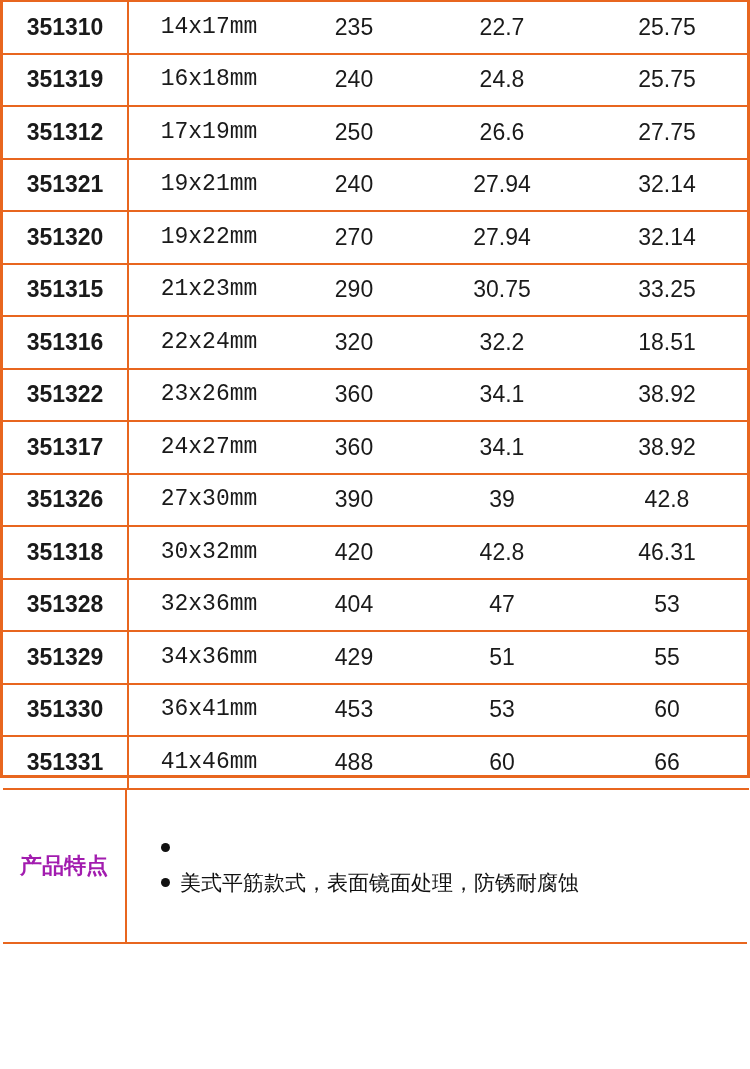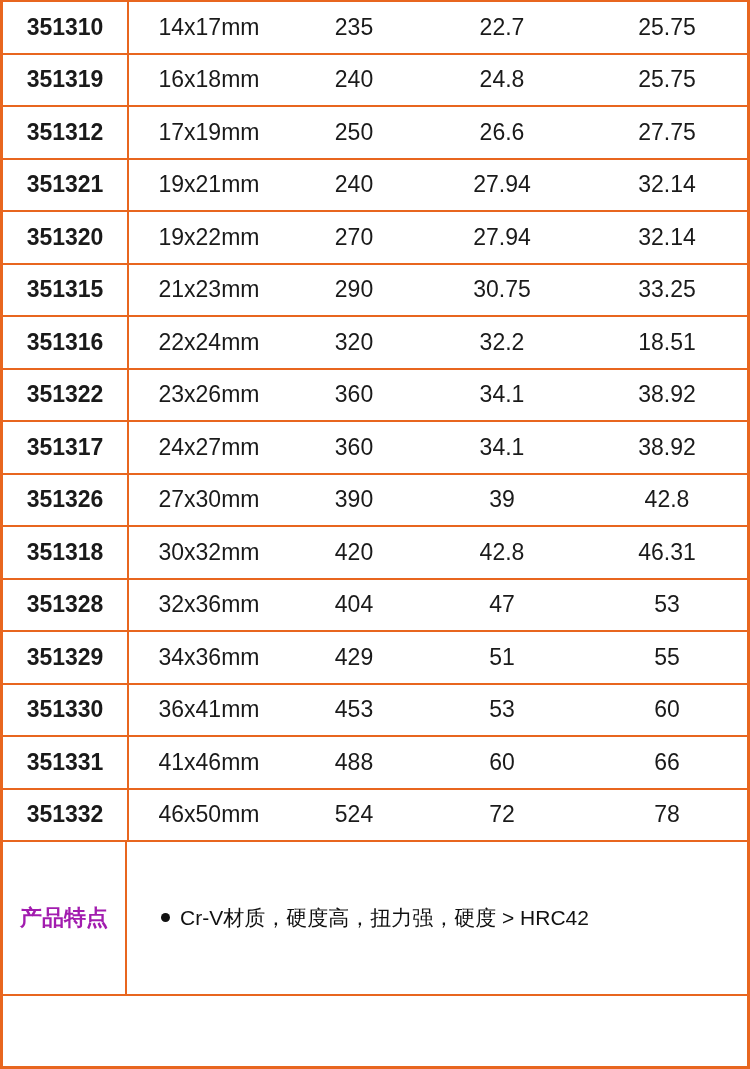--- a/index.html
+++ b/index.html
@@ -9,21 +9,21 @@
   }
   body {
     width: 750px;
     height: 1069px;
     font-family: "Liberation Sans", sans-serif;
     overflow: hidden;
   }
   .sheet {
     position: relative;
     width: 750px;
-    height: 1069px;
+    height: 778px;
     box-sizing: border-box;
     background: #ffffff;
     border-left: 3px solid #e8661f;
     border-right: 3px solid #e8661f;
     border-bottom: 3px solid #e8661f;
   }
   table.spec {
     width: 100%;
     border-collapse: collapse;
     table-layout: fixed;
@@ -42,21 +42,21 @@
   }
   table.spec tr:first-child td {
     border-top: 2px solid #e8661f;
   }
   td.c-model {
     width: 124px;
     font-weight: bold;
     font-size: 23px;
     border-right: 2px solid #e8661f;
   }
-  td.c-size { width: 160px; }
+  td.c-size { width: 160px; font-family: Liberation Mono, monospace; }
   td.c-len  { width: 130px; }
   td.c-w1   { width: 166px; }
   td.c-w2   { width: 164px; }
 
   
   .features-row {
     display: flex;
     align-items: stretch;
     border-bottom: 2px solid #e8661f;
     min-height: 152px;
@@ -205,31 +205,25 @@
           <td class="c-w1">53</td>
           <td class="c-w2">60</td>
         </tr>
         <tr>
           <td class="c-model">351331</td>
           <td class="c-size">41x46mm</td>
           <td class="c-len">488</td>
           <td class="c-w1">60</td>
           <td class="c-w2">66</td>
         </tr>
-        <tr>
-          <td class="c-model">351332</td>
-          <td class="c-size">46x50mm</td>
-          <td class="c-len">524</td>
-          <td class="c-w1">72</td>
-          <td class="c-w2">78</td>
-        </tr>
       </tbody>
   </table>
 
   <div class="features-row">
     <div class="features-label">产品特点</div>
     <div class="features-list" id="features-list">
-        <div class="feature-item"><span class="bullet"></span><span>Cr-V材质，硬度高，扭力强，硬度 &gt; HRC42</span></div>
+        <div class="feature-item"><span class="bullet"></span></div>
+        <div class="feature-item"><span class="bullet"></span><span>美式平筋款式，表面镜面处理，防锈耐腐蚀</span></div>
       </div>
   </div>
 
   <div class="tail"></div>
 </div>
 
 </body></html>

